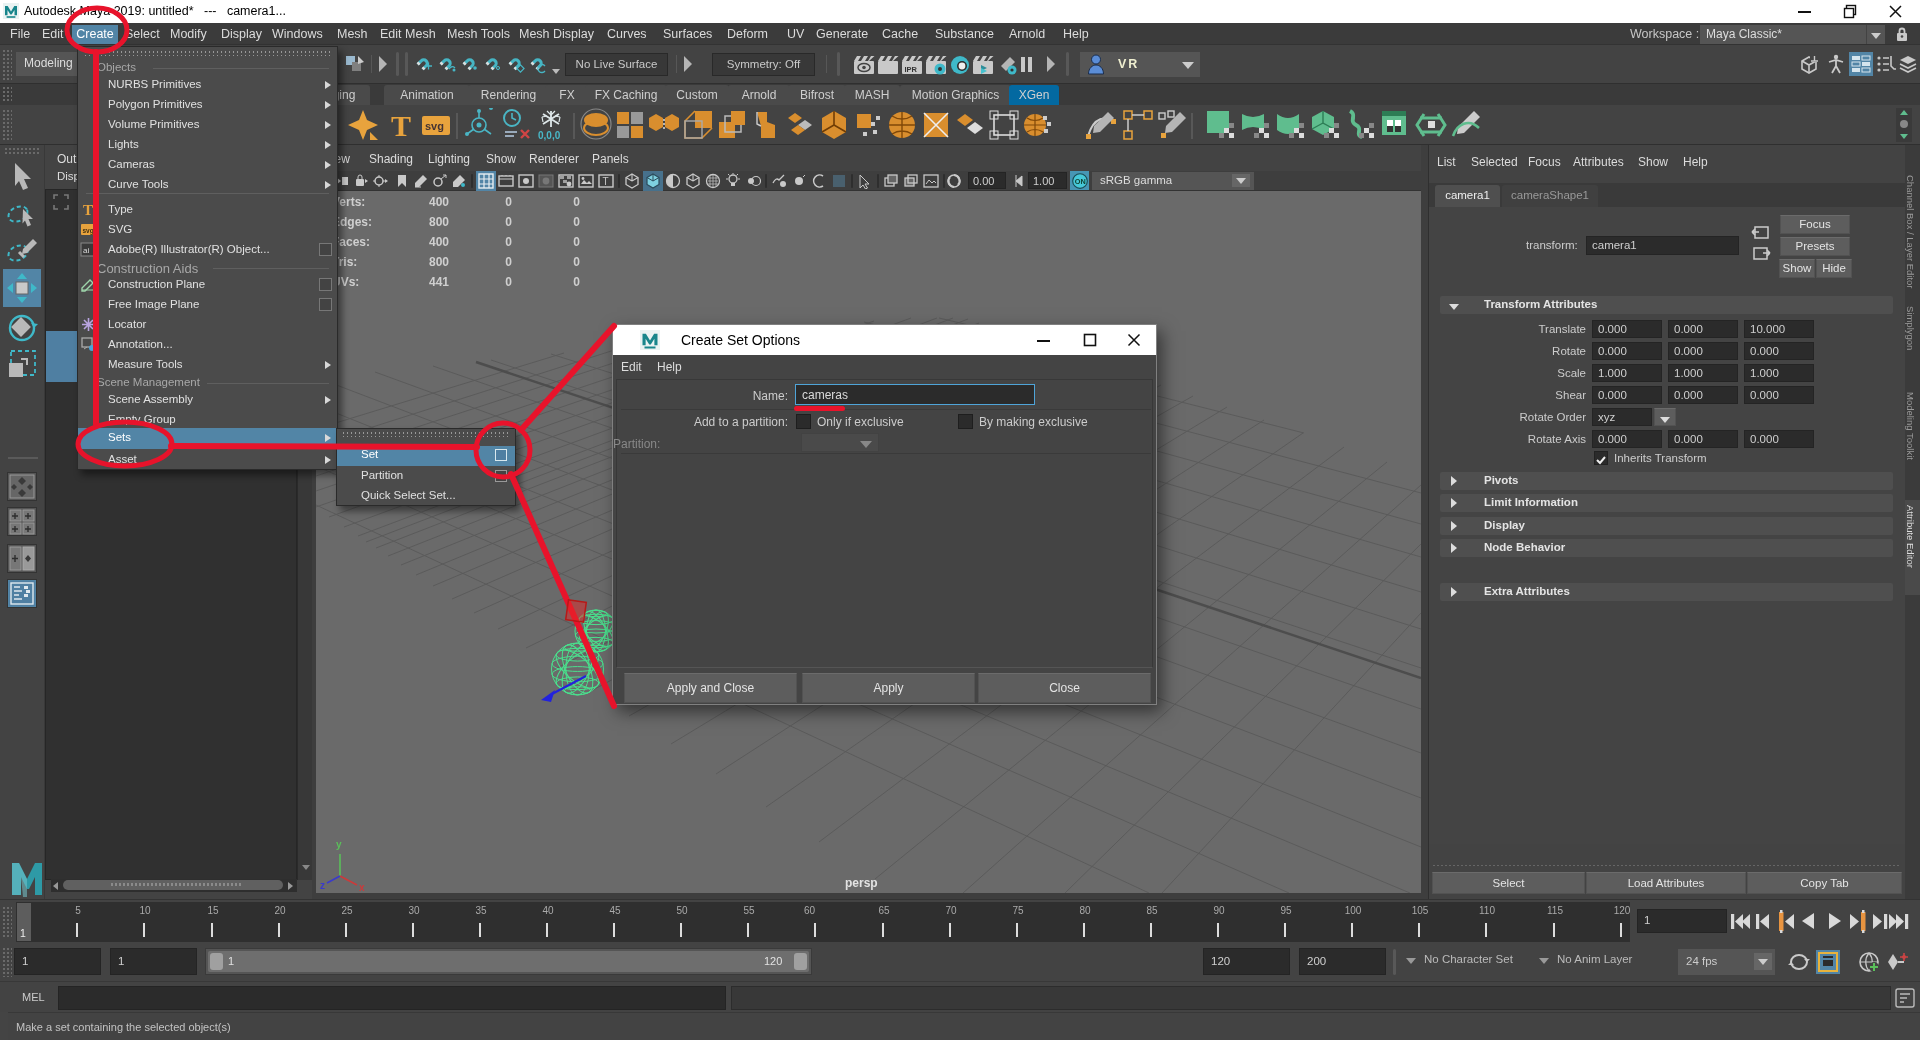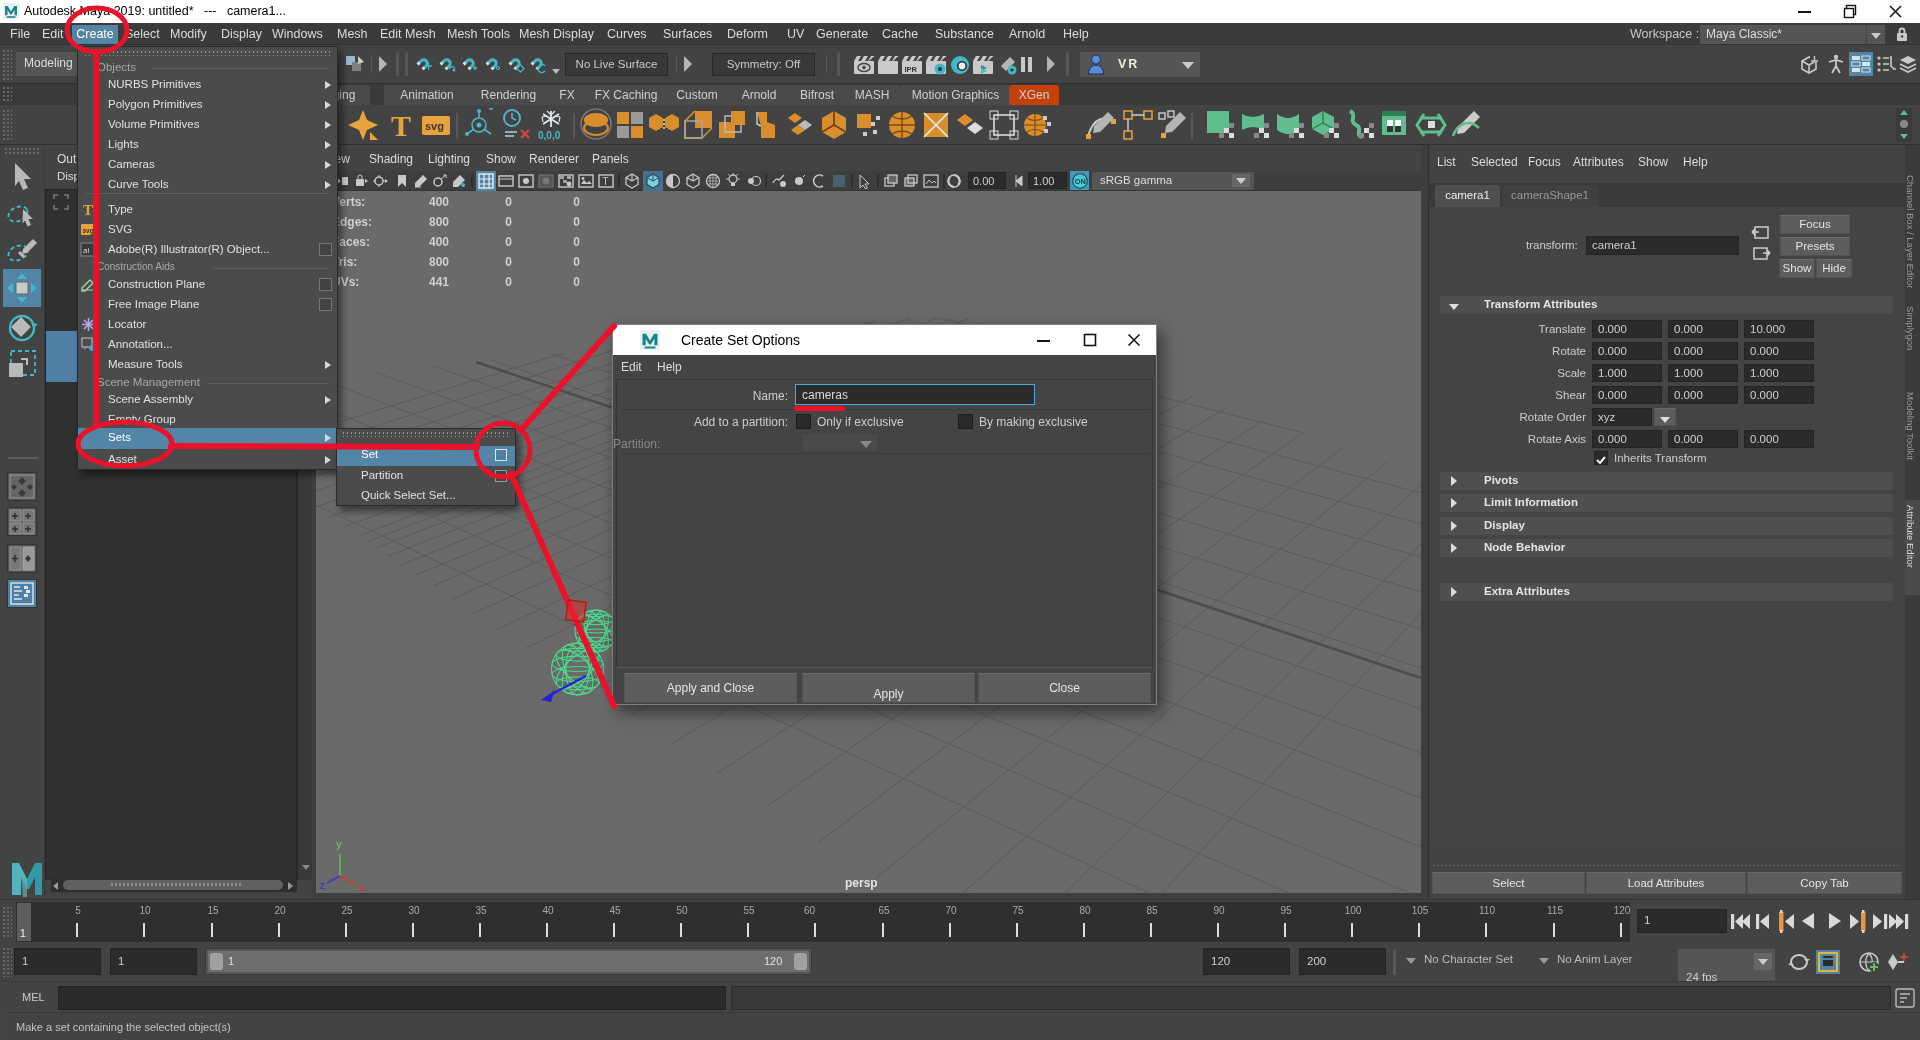--- a/index.html
+++ b/index.html
@@ -217,21 +217,21 @@
     <div class="ab" style="left:300px;top:1px;width:70px;height:20px;background:#4a4a4a;color:#cfcfcf;font-size:12px;text-align:center;padding-top:3px;border-radius:3px 3px 0 0">Rigging</div>
     <div class="ab" style="left:384px;top:1px;width:86px;height:20px;background:#4a4a4a;color:#cfcfcf;font-size:12px;text-align:center;padding-top:3px;border-radius:3px 3px 0 0">Animation</div>
     <div class="ab" style="left:468px;top:1px;width:81px;height:20px;background:#4a4a4a;color:#cfcfcf;font-size:12px;text-align:center;padding-top:3px;border-radius:3px 3px 0 0">Rendering</div>
     <div class="ab" style="left:545px;top:1px;width:44px;height:20px;background:#4a4a4a;color:#cfcfcf;font-size:12px;text-align:center;padding-top:3px;border-radius:3px 3px 0 0">FX</div>
     <div class="ab" style="left:585px;top:1px;width:82px;height:20px;background:#4a4a4a;color:#cfcfcf;font-size:12px;text-align:center;padding-top:3px;border-radius:3px 3px 0 0">FX Caching</div>
     <div class="ab" style="left:665px;top:1px;width:64px;height:20px;background:#4a4a4a;color:#cfcfcf;font-size:12px;text-align:center;padding-top:3px;border-radius:3px 3px 0 0">Custom</div>
     <div class="ab" style="left:728px;top:1px;width:62px;height:20px;background:#4a4a4a;color:#cfcfcf;font-size:12px;text-align:center;padding-top:3px;border-radius:3px 3px 0 0">Arnold</div>
     <div class="ab" style="left:788px;top:1px;width:58px;height:20px;background:#4a4a4a;color:#cfcfcf;font-size:12px;text-align:center;padding-top:3px;border-radius:3px 3px 0 0">Bifrost</div>
     <div class="ab" style="left:844px;top:1px;width:56px;height:20px;background:#4a4a4a;color:#cfcfcf;font-size:12px;text-align:center;padding-top:3px;border-radius:3px 3px 0 0">MASH</div>
     <div class="ab" style="left:900px;top:1px;width:111px;height:20px;background:#4a4a4a;color:#cfcfcf;font-size:12px;text-align:center;padding-top:3px;border-radius:3px 3px 0 0">Motion Graphics</div>
-    <div class="ab" style="left:1009px;top:1px;width:50px;height:20px;background:#c2410c;color:#cfcfcf;font-size:12px;text-align:center;padding-top:3px;border-radius:3px 3px 0 0">XGen</div>
+    <div class="ab" style="left:1009px;top:1px;width:50px;height:20px;background:#0369a1;color:#cfcfcf;font-size:12px;text-align:center;padding-top:3px;border-radius:3px 3px 0 0">XGen</div>
   </div>
 <div class="ab" style="left:0;top:105px;width:1920px;height:40px;background:#434343;border-bottom:1px solid #2f2f2f">
     <div class="ab" style="left:2px;top:4px;width:10px;height:32px;background-image:radial-gradient(#6a6a6a .9px,transparent 1px);background-size:4px 4px"></div>
     <svg class="ab" style="left:346px;top:3px" width="34" height="34" viewBox="0 0 34 34">
       <path d="M17 2l4 10 11 5-11 5-4 10-4-10-11-5 11-5z" fill="#e8a33d"></path>
       <path d="M24 24l8 8h-8z" fill="#e8a33d"></path>
     </svg>
     <svg class="ab" style="left:384px;top:3px" width="34" height="34" viewBox="0 0 34 34">
       <text x="7" y="28" font-size="30" font-weight="bold" fill="#e8a33d" font-family="Liberation Serif">T</text>
     </svg>
@@ -892,21 +892,21 @@
       <div class="ab" style="left:22px;top:6px;font-size:11px;color:#e2e2e2">1</div>
       <div class="ab" style="left:558px;top:6px;font-size:11px;color:#e2e2e2">120</div>
     </div>
     <div class="ab tf" style="left:1203px;top:5px;width:87px;height:27px;font-size:11.5px;padding:6px 7px">120</div>
     <div class="ab tf" style="left:1299px;top:5px;width:87px;height:27px;font-size:11.5px;padding:6px 7px">200</div>
     <div class="ab" style="left:1393px;top:6px;width:3px;height:26px;background:#585858;border-radius:2px"></div>
     <span class="arr ab" style="left:1406px;top:15px;border-left:5px solid transparent;border-right:5px solid transparent;border-top:6px solid #999"></span>
     <div class="ab" style="left:1424px;top:10px;font-size:11.5px;color:#bbb">No Character Set</div>
     <span class="arr ab" style="left:1539px;top:15px;border-left:5px solid transparent;border-right:5px solid transparent;border-top:6px solid #999"></span>
     <div class="ab" style="left:1557px;top:10px;font-size:11.5px;color:#bbb">No Anim Layer</div>
-    <div class="ab" style="left:1678px;top:6px;width:97px;height:26px;background:#555;color:#ccc;font-size:11.5px;padding:22px 8px">24 fps<span class="ab" style="right:3px;top:4px;width:18px;height:17px;background:#666"><span class="arr" style="margin:6px 0 0 4px;border-left:5px solid transparent;border-right:5px solid transparent;border-top:6px solid #ccc"></span></span></div>
+    <div class="ab" style="left:1678px;top:6px;width:97px;height:26px;background:#555;color:#ccc;font-size:11.5px;padding:6px 8px">24 fps<span class="ab" style="right:3px;top:4px;width:18px;height:17px;background:#666"><span class="arr" style="margin:6px 0 0 4px;border-left:5px solid transparent;border-right:5px solid transparent;border-top:6px solid #ccc"></span></span></div>
     <svg class="ab" style="left:1788px;top:9px" width="22" height="20" viewBox="0 0 22 20">
       <path d="M3 10a8 7 0 0 1 16 0M19 10a8 7 0 0 1-16 0" fill="none" stroke="#c9c9c9" stroke-width="2"></path>
       <path d="M19 10l3-3h-6zM3 10l-3 3h6z" fill="#c9c9c9"></path>
     </svg>
     <div class="ab" style="left:1816px;top:7px;width:24px;height:24px;background:#5285a6"></div>
     <svg class="ab" style="left:1818px;top:9px" width="20" height="20" viewBox="0 0 20 20">
       <rect x="1" y="1" width="18" height="18" fill="none" stroke="#e8b33d" stroke-width="2"></rect>
       <rect x="5" y="8" width="10" height="6" fill="#2b2b2b"></rect>
       <path d="M5 5h10" stroke="#2b2b2b" stroke-width="2"></path>
     </svg>
@@ -979,21 +979,21 @@
       <span class="ab" style="left:30px;top:3px;color:#e0e0e0">SVG</span>
     </div>
     <div class="ab" style="left:0;top:193px;width:100%;height:21px;">
       <span class="ab" style="left:2px;top:1px"><svg width="17" height="17">
           <rect x="1" y="2" width="14" height="13" fill="#3a3a3a" stroke="#888"></rect>
           <text x="3" y="12" font-size="8" fill="#ddd">ai</text>
         </svg></span>
       <span class="ab" style="left:30px;top:3px;color:#e0e0e0">Adobe(R) Illustrator(R) Object...</span>
       <span class="ab" style="right:5px;top:3px;width:13px;height:13px;background:#434343;border:1px solid #777"></span>
     </div>
-    <div class="ab" style="left:19px;top:214px;color:#a8a8a8;font-size:10px">Construction Aids</div>
+    <div class="ab" style="left:19px;top:214px;color:#a8a8a8;font-size:13px">Construction Aids</div>
     <div class="ab" style="left:135px;top:221px;right:8px;height:1px;background:#5f5f5f"></div>
     <div class="ab" style="left:0;top:228px;width:100%;height:21px;">
       <span class="ab" style="left:2px;top:1px"><svg width="17" height="17">
           <path d="M2 12l8-8 3 3-8 8H2z" fill="none" stroke="#9fd6ac" stroke-width="1.4"></path>
           <path d="M2 14h12" stroke="#9fd6ac"></path>
         </svg></span>
       <span class="ab" style="left:30px;top:3px;color:#e0e0e0">Construction Plane</span>
       <span class="ab" style="right:5px;top:3px;width:13px;height:13px;background:#434343;border:1px solid #777"></span>
     </div>
     <div class="ab" style="left:0;top:248px;width:100%;height:21px;">
@@ -1075,21 +1075,21 @@
     <div class="ab" style="left:8px;top:84px;width:530px;height:1px;background:#3a3a3a"></div>
     <div class="ab" style="left:0;top:90px;width:175px;text-align:right;font-size:12px;color:#ccc">Add to a partition:</div>
     <div class="ab chk" style="left:183px;top:89px;width:15px;height:15px"></div>
     <div class="ab" style="left:204px;top:90px;font-size:12px;color:#ccc">Only if exclusive</div>
     <div class="ab chk" style="left:345px;top:89px;width:15px;height:15px"></div>
     <div class="ab" style="left:366px;top:90px;font-size:12px;color:#ccc">By making exclusive</div>
     <div class="ab" style="left:0;top:112px;width:175px;text-align:left;font-size:12px;color:#888">Partition:</div>
     <div class="ab" style="left:188px;top:108px;width:78px;height:19px;background:#4a4a4a;border:1px solid #424242"><span class="arr" style="margin:7px 0 0 58px;border-left:6px solid transparent;border-right:6px solid transparent;border-top:7px solid #888"></span></div>
     <div class="ab" style="left:8px;top:128px;width:530px;height:1px;background:#3a3a3a"></div>
     <div class="ab btn" style="left:11px;top:348px;width:173px;height:30px;font-size:12px;padding-top:7px">Apply and Close</div>
-    <div class="ab btn" style="left:189px;top:348px;width:173px;height:30px;font-size:12px;padding-top:13px">Apply</div>
+    <div class="ab btn" style="left:189px;top:348px;width:173px;height:30px;font-size:12px;padding-top:7px">Apply</div>
     <div class="ab btn" style="left:365px;top:348px;width:173px;height:30px;font-size:12px;padding-top:7px">Close</div>
   </div>
 <svg class="ab" style="left:0;top:0;z-index:90;pointer-events:none" width="1920" height="1040" viewBox="0 0 1920 1040">
 <g fill="none" stroke="#e8132b" stroke-width="6" stroke-linecap="round">
 <ellipse cx="97" cy="30" rx="30" ry="22" stroke-width="5"></ellipse>
 <path d="M96 52 L96 424"></path>
 <ellipse cx="125" cy="444" rx="47" ry="22" stroke-width="5"></ellipse>
 <path d="M171 446 L477 447"></path>
 <circle cx="503" cy="450" r="27" stroke-width="5"></circle>
 <path d="M521 430 L614 326"></path>

